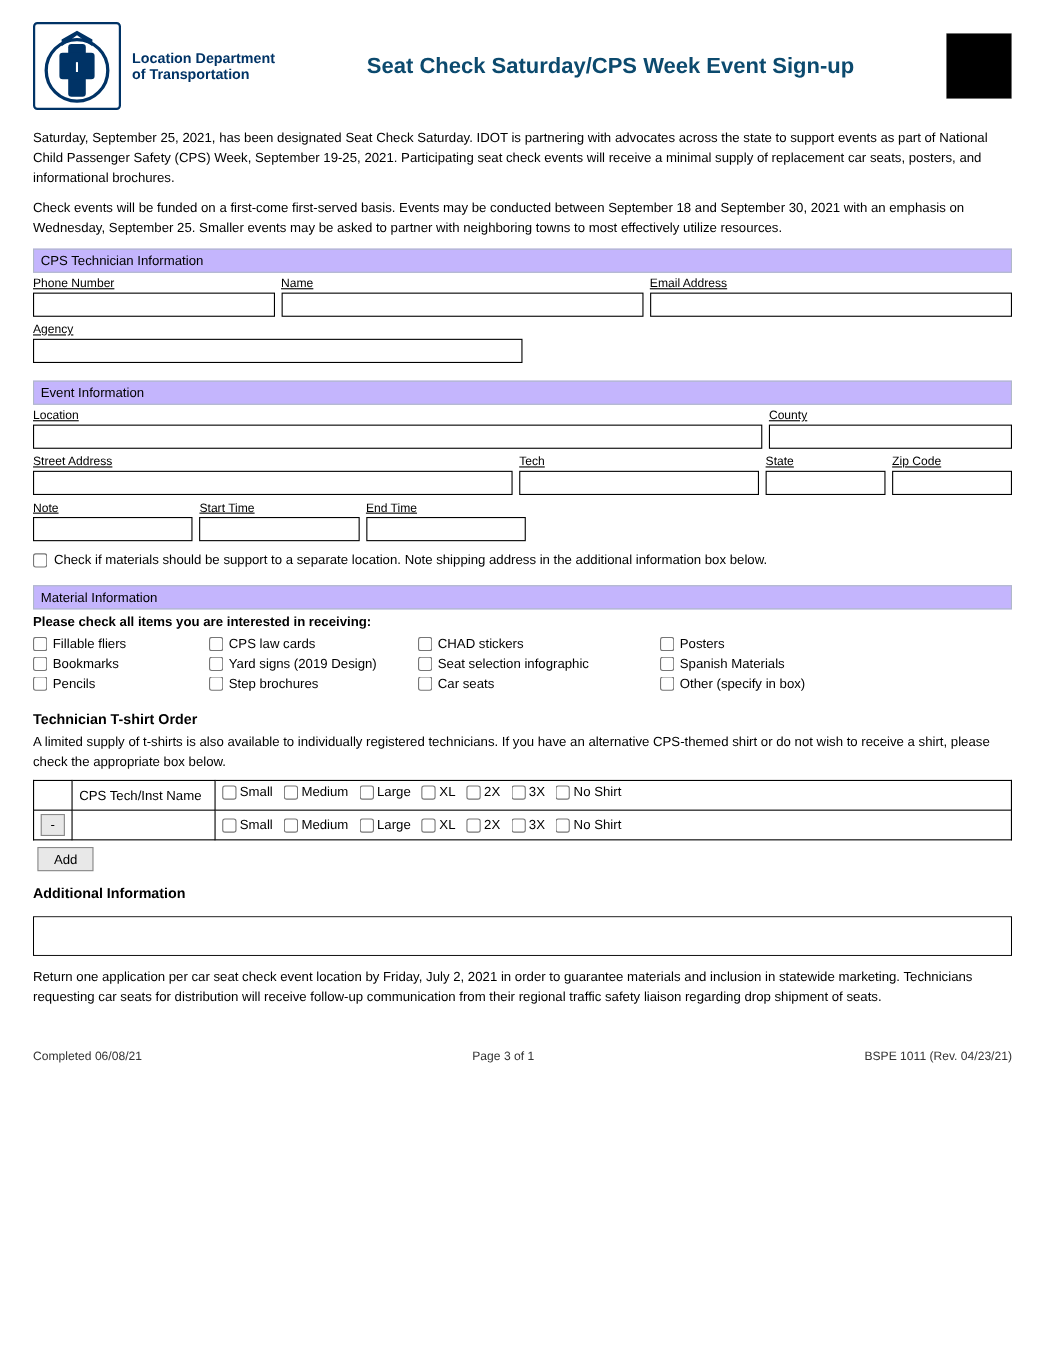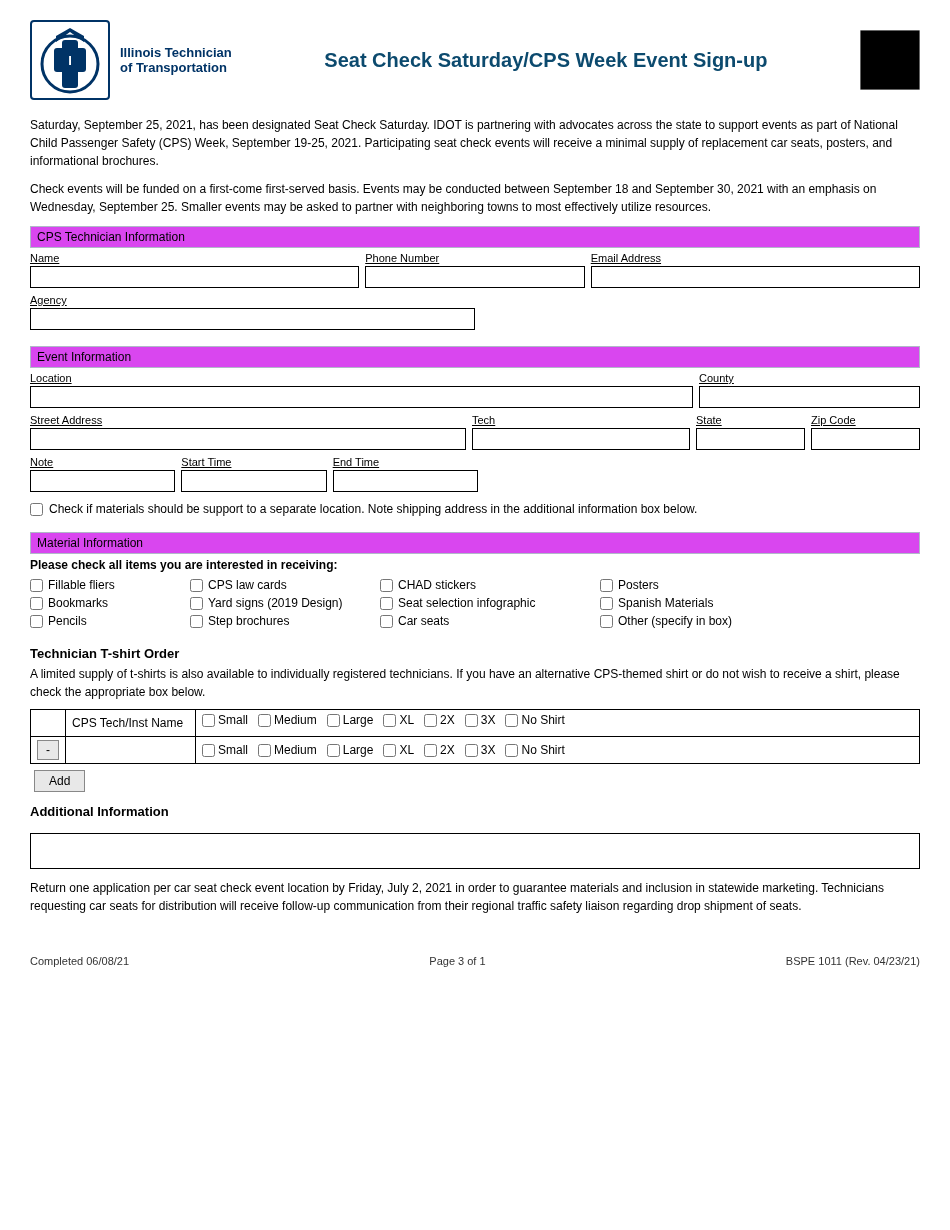--- a/index.html
+++ b/index.html
@@ -46,21 +46,21 @@
       height: 60px;
     }
     
     .intro-text {
       font-size: 12px;
       line-height: 1.5;
       margin-bottom: 10px;
     }
     
     .section-header {
-      background: #d946ef;
+      background: #c4b5fd;
       padding: 3px 6px;
       font-size: 12px;
       font-weight: normal;
       margin-bottom: 4px;
       border: 1px solid #b0b8c8;
     }
     
     .form-row {
       display: flex;
       gap: 6px;
@@ -193,21 +193,21 @@
         <circle cx="38" cy="42" r="28" fill="none" stroke="#003366" stroke-width="3"></circle>
 
         <rect x="30" y="18" width="16" height="48" rx="3" fill="#003366"></rect>
         <rect x="22" y="26" width="32" height="24" rx="3" fill="#003366"></rect>
         <text x="38" y="43" text-anchor="middle" fill="white" font-size="13" font-weight="bold" font-family="Arial">I</text>
 
         <polygon points="38,10 52,20 52,14 38,6 24,14 24,20" fill="#003366"></polygon>
       </svg>
     </div>
     <div>
-      <div style="font-size:13px;font-weight:bold;color:#003366;">Illinois Technician</div>
+      <div style="font-size:13px;font-weight:bold;color:#003366;">Location Department</div>
       <div style="font-size:13px;font-weight:bold;color:#003366;">of Transportation</div>
     </div>
   </div>
   <div class="header-title">Seat Check Saturday/CPS Week Event Sign-up</div>
 
   <svg class="qr-svg qr-code" viewBox="0 0 60 60">
     <rect width="60" height="60" fill="white" stroke="#ccc"></rect>
 
     <rect x="4" y="4" width="18" height="18" fill="black"></rect>
     <rect x="6" y="6" width="14" height="14" fill="white"></rect>
@@ -251,26 +251,26 @@
 </div>
 
 
 <p class="intro-text">Saturday, September 25, 2021, has been designated Seat Check Saturday. IDOT is partnering with advocates across the state to support events as part of National Child Passenger Safety (CPS) Week, September 19-25, 2021. Participating seat check events will receive a minimal supply of replacement car seats, posters, and informational brochures.</p>
 <p class="intro-text">Check events will be funded on a first-come first-served basis. Events may be conducted between September 18 and September 30, 2021 with an emphasis on Wednesday, September 25. Smaller events may be asked to partner with neighboring towns to most effectively utilize resources.</p>
 
 
 <div class="section-header">CPS Technician Information</div>
 
 <div class="form-row">
+  <div class="form-field" style="flex:2;">
+    <label>Phone Number</label>
+    <input type="text" style="width: 100%;">
+  </div>
   <div class="form-field" style="flex:3;">
     <label>Name</label>
-    <input type="text" style="width: 100%;">
-  </div>
-  <div class="form-field" style="flex:2;">
-    <label>Phone Number</label>
     <input type="text" style="width: 100%;">
   </div>
   <div class="form-field" style="flex:3;">
     <label>Email Address</label>
     <input type="text" style="width: 100%;">
   </div>
 </div>
 
 <div class="form-row">
   <div class="form-field" style="flex:1;">

